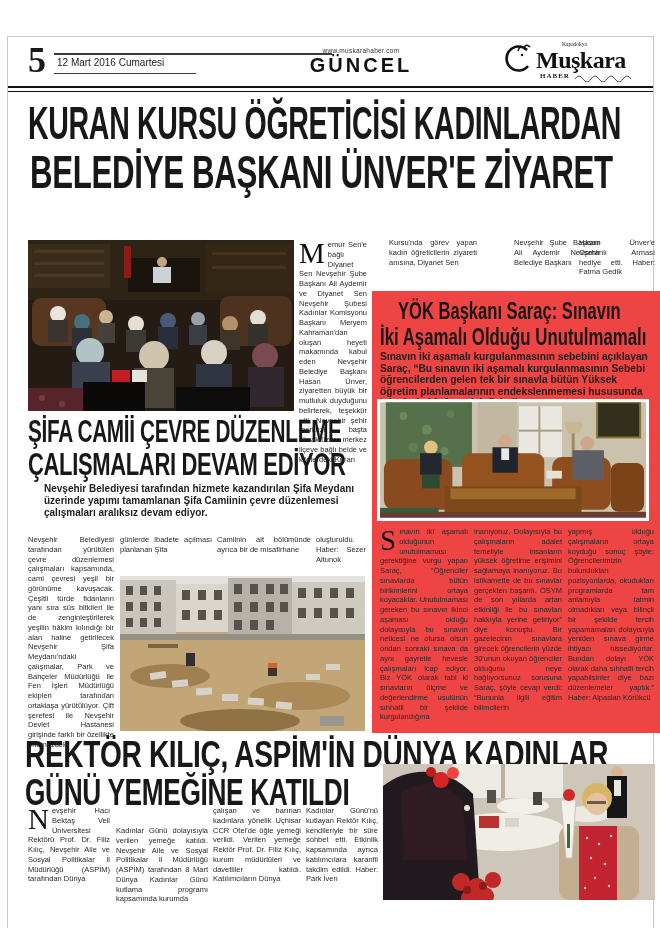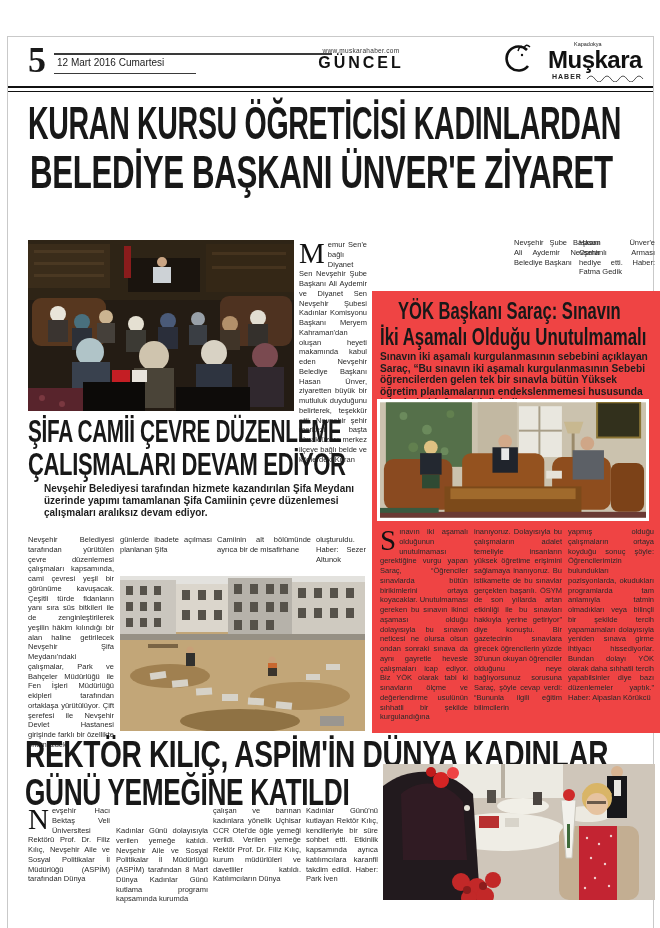--- a/index.html
+++ b/index.html
@@ -3,25 +3,25 @@
 <meta charset="utf-8">
 <style>
   html,body{margin:0;padding:0;background:#e9e9e9;font-family:"Liberation Sans",sans-serif;}
   .page{position:relative;width:660px;height:928px;background:#ffffff;margin:0 auto;overflow:hidden;color:#1a1a1a;}
   .frame{position:absolute;left:7px;right:6px;top:36px;bottom:0;border:1px solid #c9c9c9;border-bottom:none;pointer-events:none;}
   
   .pgnum{position:absolute;left:28px;top:42px;font-family:"Liberation Serif",serif;font-size:36px;font-weight:bold;line-height:1;}
   .hrule{position:absolute;background:#3a3a3a;}
   .date{position:absolute;left:57px;top:57px;font-size:10px;color:#222;}
   .website{position:absolute;left:276px;top:47px;width:170px;text-align:center;font-size:6.5px;color:#333;letter-spacing:.3px;}
-  .section{position:absolute;left:276px;top:54px;width:170px;text-align:center;font-size:16px;font-weight:bold;letter-spacing:3px;color:#111;}
+  .section{position:absolute;left:276px;top:54px;width:170px;text-align:center;font-size:20px;font-weight:bold;letter-spacing:3px;color:#111;}
   .dbl{position:absolute;left:8px;width:645px;border-top:2.5px solid #111;}
   .dbl2{position:absolute;left:8px;width:645px;border-top:1px solid #111;}
   .logo{position:absolute;left:500px;top:42px;width:156px;display:flex;align-items:flex-start;}
-  .logo-text{margin-left:14px;line-height:1;}
+  .logo-text{margin-left:2px;line-height:1;font-family:Liberation Serif, serif;}
   .logo-top{font-size:5.5px;color:#222;margin-left:26px;}
   .logo-name{font-size:24px;font-weight:bold;letter-spacing:-.5px;color:#111;}
   .logo-bottom{display:flex;align-items:center;gap:3px;margin-left:4px;}
   .logo-sub{font-size:7px;font-weight:bold;letter-spacing:1px;color:#222;}
   
   .hl{position:absolute;white-space:nowrap;font-weight:bold;color:#181818;transform-origin:left top;letter-spacing:-.5px;}
   .subhead{position:absolute;font-weight:bold;color:#1d1d1d;}
   
   .bcol{position:absolute;font-size:7.5px;line-height:1.3;text-align:justify;color:#2a2a2a;}
   .dropcap{float:left;font-family:"Liberation Serif",serif;font-weight:normal;font-size:29px;line-height:24px;margin:1px 3px 0 0;color:#111;}
@@ -114,20 +114,21 @@
       <rect x="84" y="130" width="18" height="12" fill="#c41e24"></rect>
       <rect x="104" y="130" width="15" height="12" fill="#e8e4dc"></rect>
       <rect x="55" y="142" width="62" height="29" fill="#0c0a08"></rect>
       <rect x="148" y="147" width="74" height="24" fill="#0e0c0a"></rect>
     </svg>
   </div>
 
   <div class="bcol" style="left:299px;top:240px;width:68px;height:176px;">
     <span class="dropcap">M</span><span>emur Sen'e bağlı Diyanet Sen Nevşehir Şube Başkanı Ali Aydemir ve Diyanet Sen Nevşehir Şubesi Kadınlar Komisyonu Başkanı Meryem Kahraman'dan oluşan heyeti makamında kabul eden Nevşehir Belediye Başkanı Hasan Ünver, ziyaretten büyük bir mutluluk duyduğunu belirterek, teşekkür etti. Nevşehir şehir merkezi başta olmak üzere merkez ilçeye bağlı belde ve köylerdeki Kuran</span>
   </div>
+  <div class="bcol" style="left:389px;top:238px;width:88px;">Kursu'nda görev yapan kadın öğreticilerin ziyareti anısına, Diyanet Sen</div>
   <div class="bcol" style="left:514px;top:238px;width:86px;">Nevşehir Şube Başkanı Ali Aydemir Nevşehir Belediye Başkanı</div>
   <div class="bcol" style="left:579px;top:238px;width:76px;">Hasan Ünver'e Osmanlı Arması hediye etti. Haber: Fatma Gedik</div>
 
   <div class="graybox">
     <div class="hl" style="left:26px;top:6px;font-size:24px;transform:scaleX(0.69);letter-spacing:0;">YÖK Başkanı Saraç: Sınavın</div>
     <div class="hl" style="left:8px;top:32px;font-size:24px;transform:scaleX(0.70);letter-spacing:0;">İki Aşamalı Olduğu Unutulmamalı</div>
     <div class="subhead" style="left:8px;top:60px;width:272px;font-size:10.2px;line-height:1.13;">Sınavın iki aşamalı kurgulanmasının sebebini açıklayan Saraç, “Bu sınavın iki aşamalı kurgulanmasının Sebebi öğrencilerden gelen tek bir sınavla bütün Yüksek öğretim planlamalarının endekslenmemesi hususunda talepleri olduğunu için” dedi.</div>
 
     <div class="gb-photo">
       <svg width="266" height="116" viewBox="0 0 272 118">

